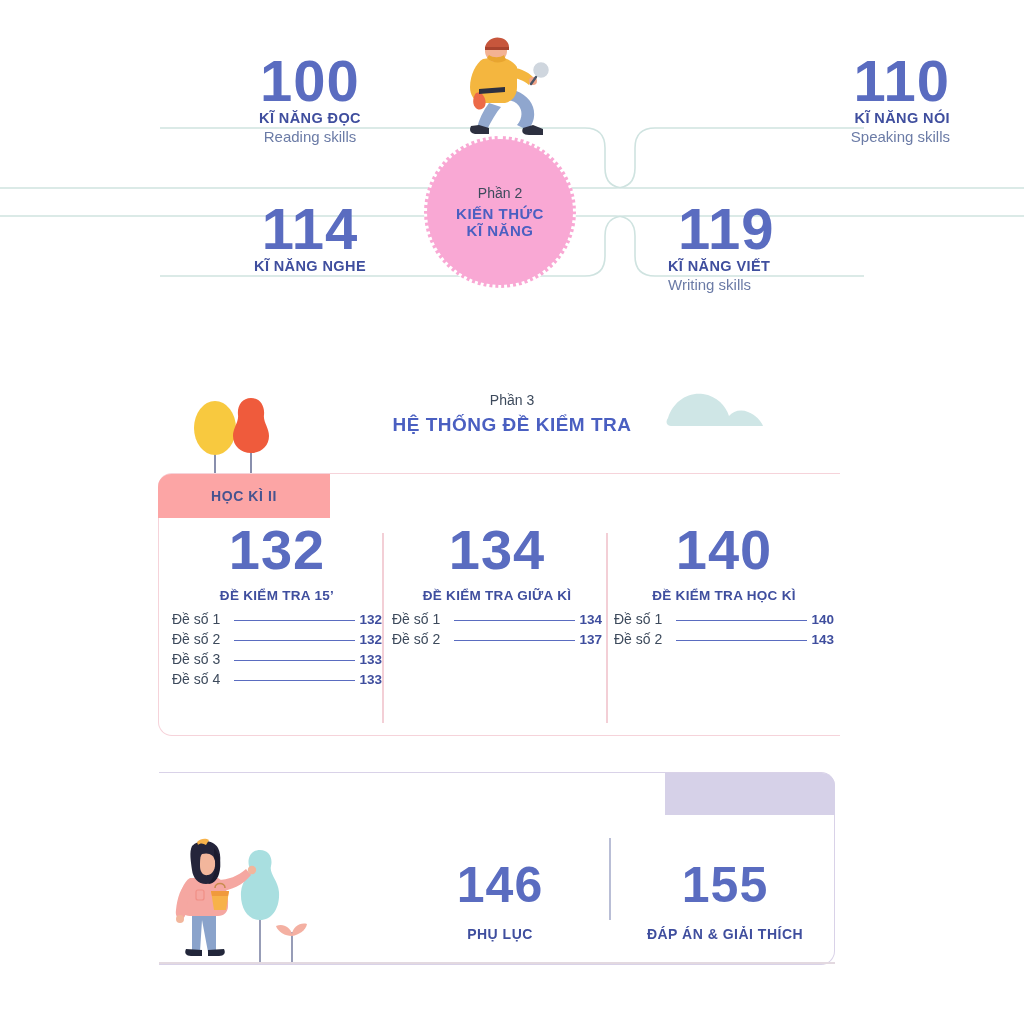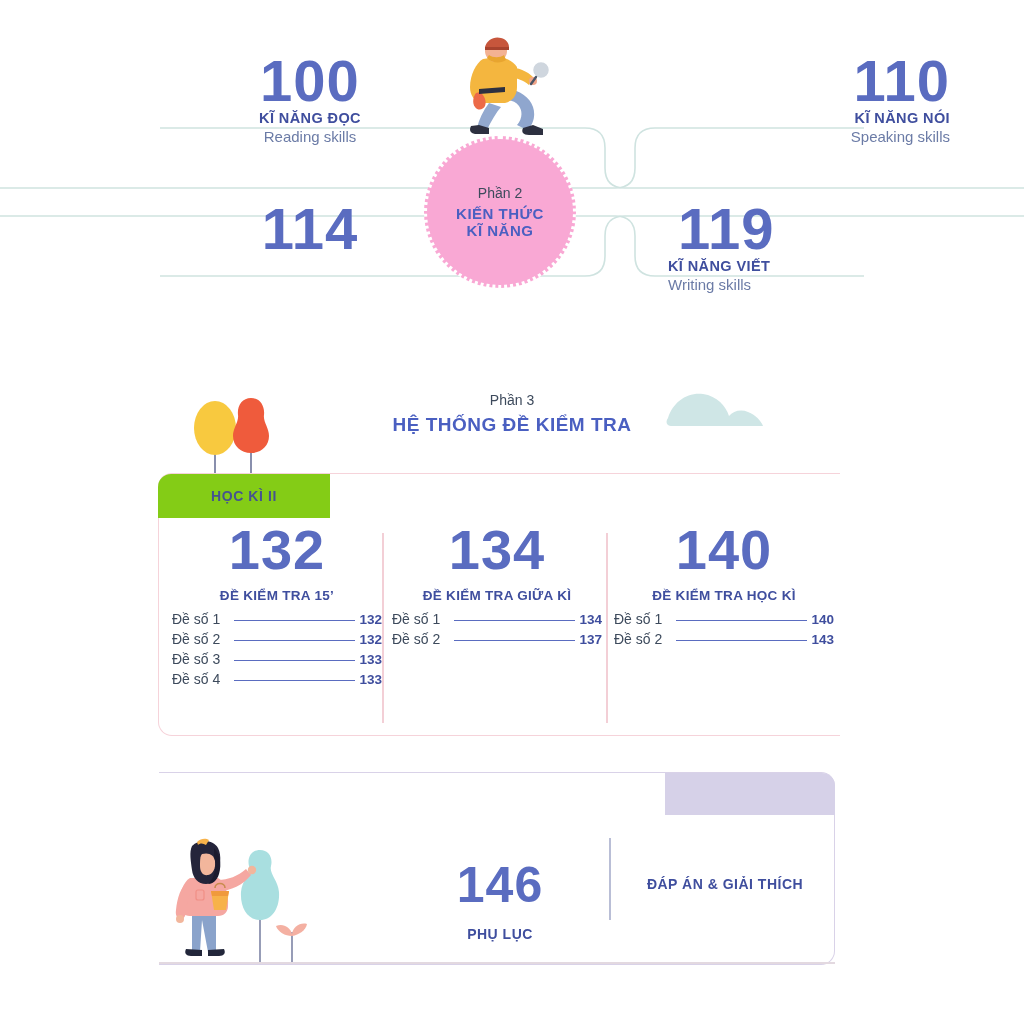--- a/index.html
+++ b/index.html
@@ -92,21 +92,21 @@
   #pink-card{
     position:absolute;left:158px;top:473px;width:682px;height:263px;
     border:1.5px solid #f6d3da;
     border-right:none;
     border-radius:14px 0 0 14px;
     box-sizing:border-box;
     background:#ffffff;
   }
   #pink-badge{
     position:absolute;left:158px;top:474px;width:172px;height:44px;
-    background:#84cc16;
+    background:#fca5a5;
     border-radius:13px 0 0 0;
     display:flex;align-items:center;justify-content:center;
   }
   #pink-badge .b-label{font-size:14px;font-weight:700;color:#46538f;letter-spacing:.6px;}
 
   .exam-col{position:absolute;top:522px;}
   .exam-col .ec-num{font-size:56px;font-weight:700;color:#5a6cc0;line-height:1;text-align:center;letter-spacing:1px;}
   .exam-col .ec-title{font-size:13.5px;font-weight:700;color:#3f4e9e;letter-spacing:.3px;text-align:center;margin-top:10px;white-space:nowrap;}
   .exam-col .ec-list{margin-top:8px;}
   .exam-row{display:flex;align-items:baseline;font-size:14px;color:#3d4a5c;margin-bottom:4px;}
@@ -215,20 +215,21 @@
     </div>
 
     <div class="quad" id="q-speak">
       <span class="big-num">110</span>
       <span class="cap-bold">KĨ NĂNG NÓI</span>
       <span class="cap-sub">Speaking skills</span>
     </div>
 
     <div class="quad" id="q-listen">
       <span class="big-num">114</span>
+      <span class="cap-bold">KĨ NĂNG NGHE</span>
     </div>
 
     <div class="quad" id="q-write">
       <span class="big-num">119</span>
       <span class="cap-bold">KĨ NĂNG VIẾT</span>
       <span class="cap-sub">Writing skills</span>
     </div>
   </div>
 
   <div id="sec3-head">
@@ -357,16 +358,17 @@
     <path d="M46,12 C52,18 54,28 51,38 C49,45 44,48 40,48 C47,42 49,30 46,20 Z" fill="#1b1b2e"></path>
     <path d="M29,6 C33,2 38,2 41,4 L38,9 C35,7 32,7 30,9 Z" fill="#f7b24a"></path>
   </svg>
 
   <div class="bot-col" id="bot-appendix">
     <div class="bc-num">146</div>
     <div class="bc-label">PHỤ LỤC</div>
   </div>
   <div id="bot-div"></div>
   <div class="bot-col" id="bot-answers">
+    <div class="bc-num">155</div>
     <div class="bc-label">ĐÁP ÁN &amp; GIẢI THÍCH</div>
   </div>
 
 </div>
 
 </body></html>

